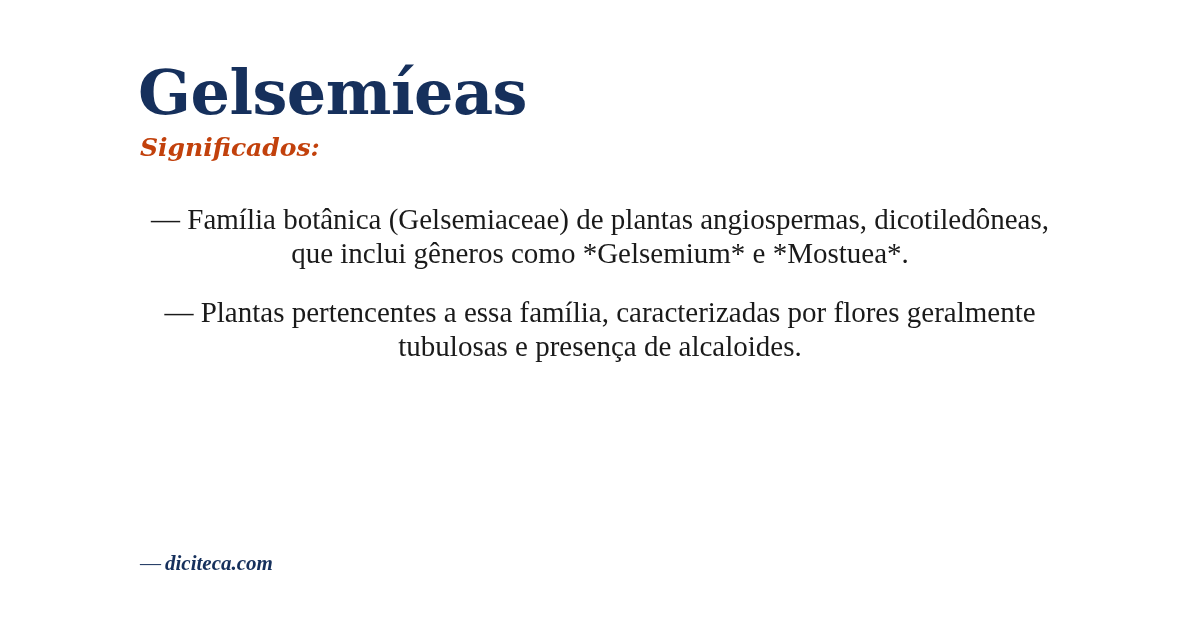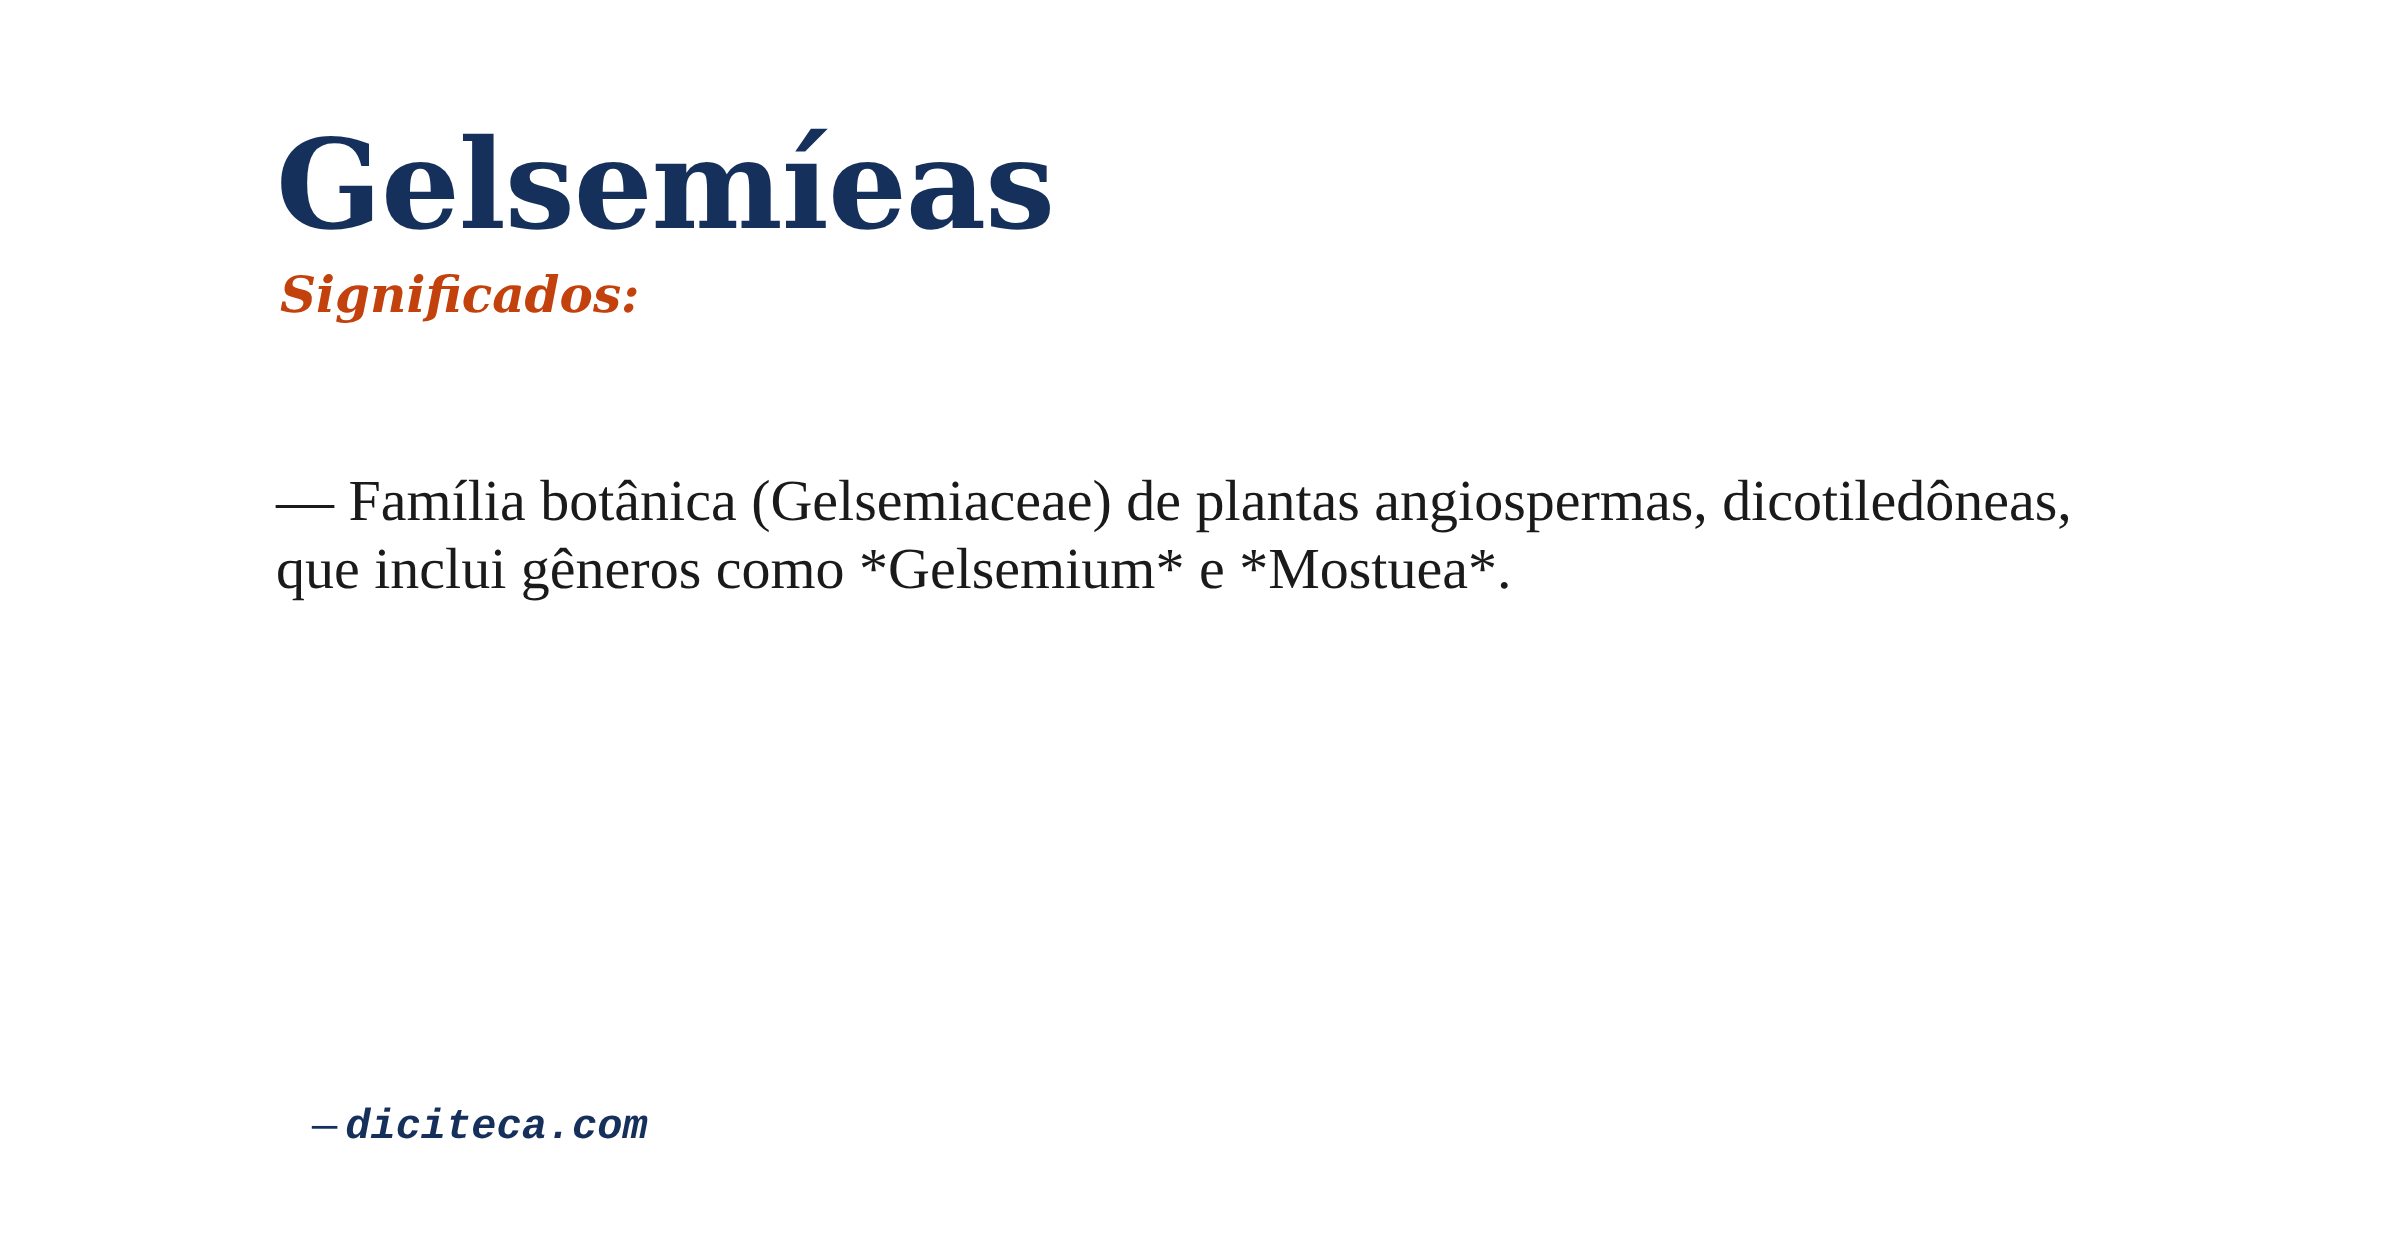--- a/index.html
+++ b/index.html
@@ -32,36 +32,37 @@
   }
   .subtitle {
     font-family: "DejaVu Serif", serif;
     font-style: italic;
     font-weight: bold;
     font-size: 25px;
     color: #c2410c;
     margin: 8px 0 0 2px;
   }
   .senses {
-    margin-top: 72px;
+    margin-top: 40px;
+    text-align: center;
   }
   .sense {
     font-family: "Liberation Serif", serif;
     font-size: 29px;
     line-height: 1.18;
     color: #1a1a1a;
     margin: 0 0 24px 0;
     max-width: 945px;
     text-indent: 0;
   }
   .footer {
     position: absolute;
-    left: 156px;
+    left: 140px;
     bottom: 52px;
-    font-family: Liberation Mono, monospace;
+    font-family: Liberation Serif, serif;
     font-style: italic;
     font-weight: bold;
     font-size: 21px;
     color: #16305c;
   }
   .footer .dash {
     font-style: normal;
     font-weight: normal;
     margin-right: 4px;
   }
@@ -70,19 +71,20 @@
 <body>
 
 <div class="card">
 
   <h1 class="headword">Gelsemíeas</h1>
 
   <div class="subtitle">Significados:</div>
 
   <div class="senses">
     <p class="sense">— Família botânica (Gelsemiaceae) de plantas angiospermas, dicotiledôneas, que inclui gêneros como *Gelsemium* e *Mostuea*.</p>
+    <p class="sense">— Plantas pertencentes a essa família, caracterizadas por flores geralmente tubulosas e presença de alcaloides.</p>
   </div>
 
   <div class="footer">
     <span class="dash">—</span><span>diciteca.com</span>
   </div>
 
 </div>
 
 </body></html>

